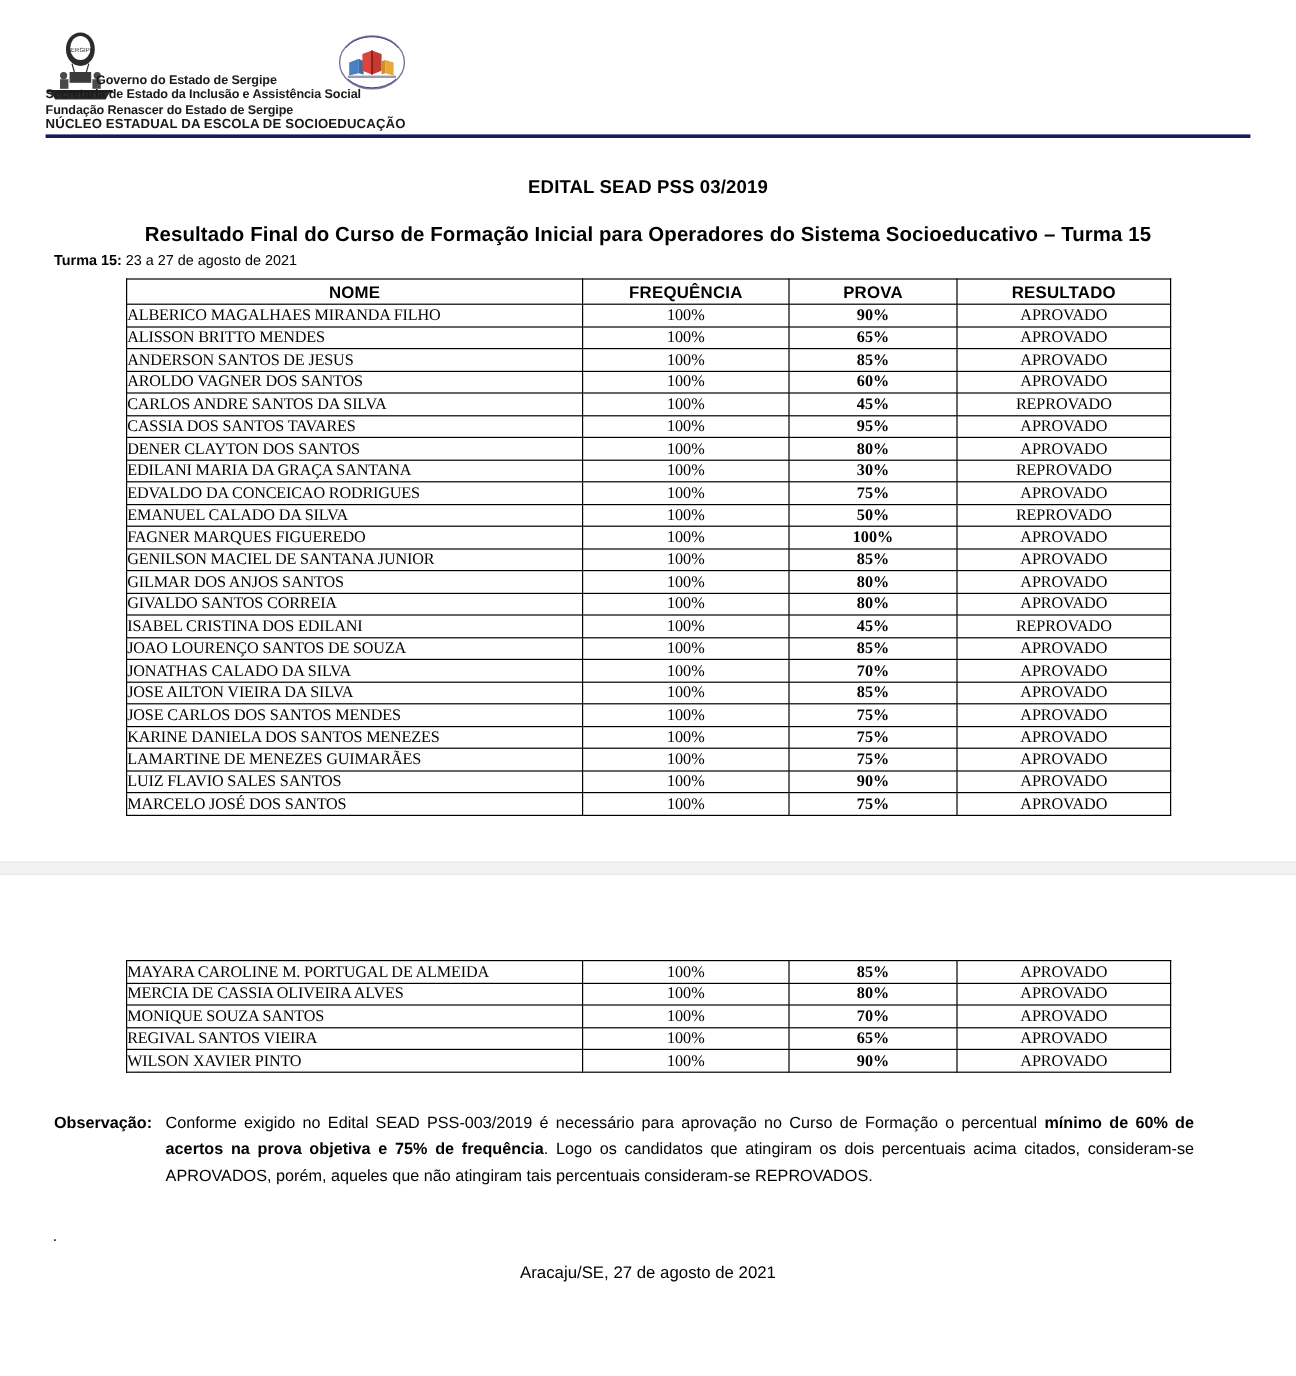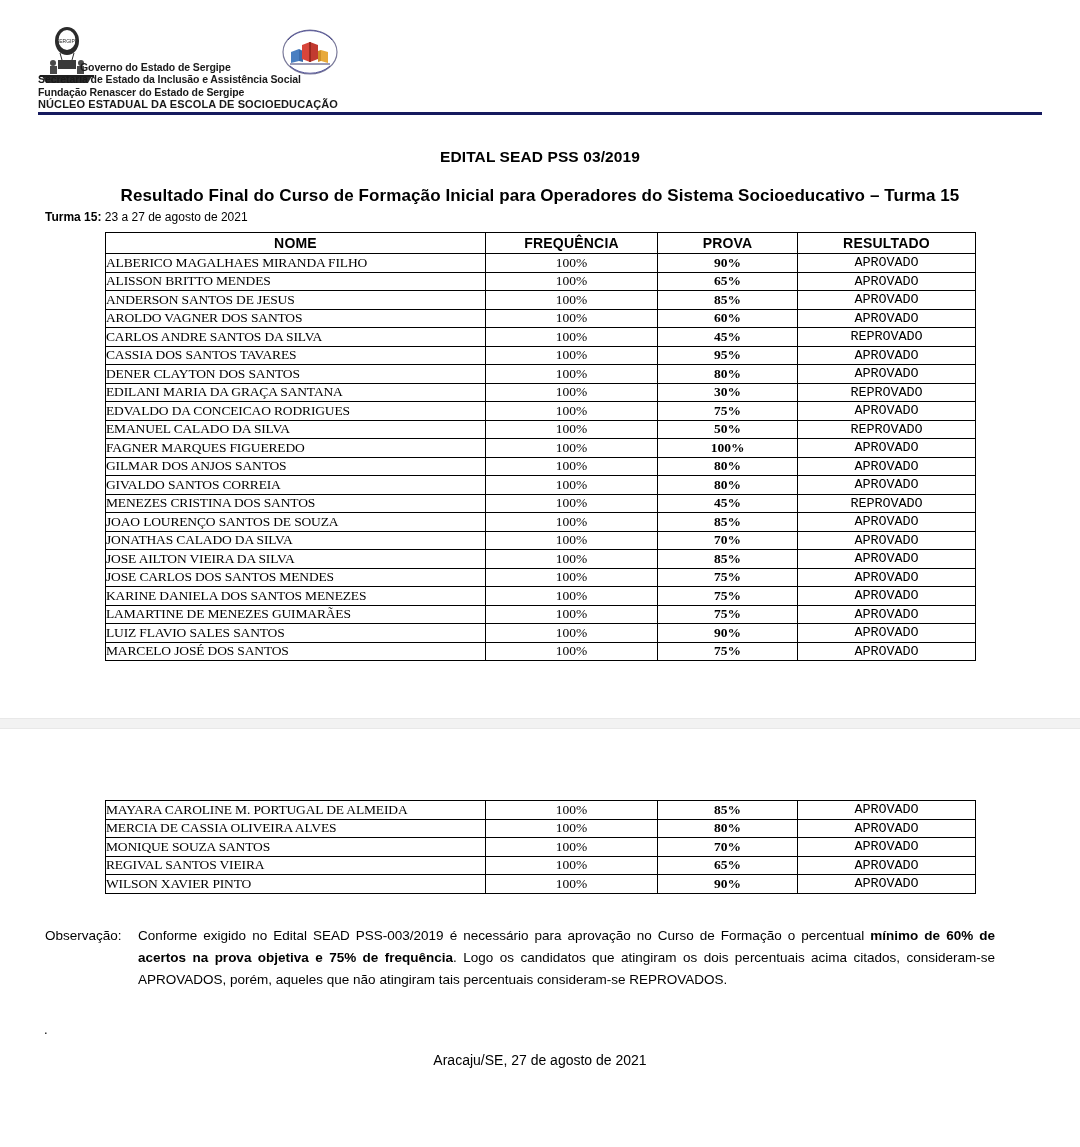--- a/index.html
+++ b/index.html
@@ -136,21 +136,21 @@
     font-size: 13.5px;
     text-align: center;
   }
   td.c-prova {
     font-family: "Liberation Serif", serif;
     font-size: 13.5px;
     font-weight: bold;
     text-align: center;
   }
   td.c-result {
-    font-family: Liberation Mono, monospace;
+    font-family: Liberation Serif, serif;
     font-size: 13.5px;
     text-align: center;
     letter-spacing: -0.1px;
   }
 
   #table-part1 { top: 232px; }
   #table-part2 { top: 800px; }
 
   
   .page-break-band {
@@ -169,21 +169,21 @@
     position: absolute;
     left: 45px;
     top: 925px;
     width: 950px;
     font-family: "Liberation Sans", sans-serif;
     font-size: 13.5px;
     line-height: 1.62;
   }
   .obs-label {
     float: left;
-    font-weight: normal;
+    font-weight: bold;
     margin-right: 5px;
   }
   .obs-text {
     margin-left: 93px;
     text-align: justify;
   }
   .obs-text b { font-weight: bold; }
 
   
   .stray-dot {
@@ -345,33 +345,39 @@
         <td class="c-prova">50%</td>
         <td class="c-result">REPROVADO</td>
       </tr>
       <tr>
         <td class="c-nome">FAGNER MARQUES FIGUEREDO</td>
         <td class="c-freq">100%</td>
         <td class="c-prova">100%</td>
         <td class="c-result">APROVADO</td>
       </tr>
       <tr>
+        <td class="c-nome">GENILSON MACIEL DE SANTANA JUNIOR</td>
+        <td class="c-freq">100%</td>
+        <td class="c-prova">85%</td>
+        <td class="c-result">APROVADO</td>
+      </tr>
+      <tr>
         <td class="c-nome">GILMAR DOS ANJOS SANTOS</td>
         <td class="c-freq">100%</td>
         <td class="c-prova">80%</td>
         <td class="c-result">APROVADO</td>
       </tr>
       <tr>
         <td class="c-nome">GIVALDO SANTOS CORREIA</td>
         <td class="c-freq">100%</td>
         <td class="c-prova">80%</td>
         <td class="c-result">APROVADO</td>
       </tr>
       <tr>
-        <td class="c-nome">MENEZES CRISTINA DOS SANTOS</td>
+        <td class="c-nome">ISABEL CRISTINA DOS EDILANI</td>
         <td class="c-freq">100%</td>
         <td class="c-prova">45%</td>
         <td class="c-result">REPROVADO</td>
       </tr>
       <tr>
         <td class="c-nome">JOAO LOURENÇO SANTOS DE SOUZA</td>
         <td class="c-freq">100%</td>
         <td class="c-prova">85%</td>
         <td class="c-result">APROVADO</td>
       </tr>

